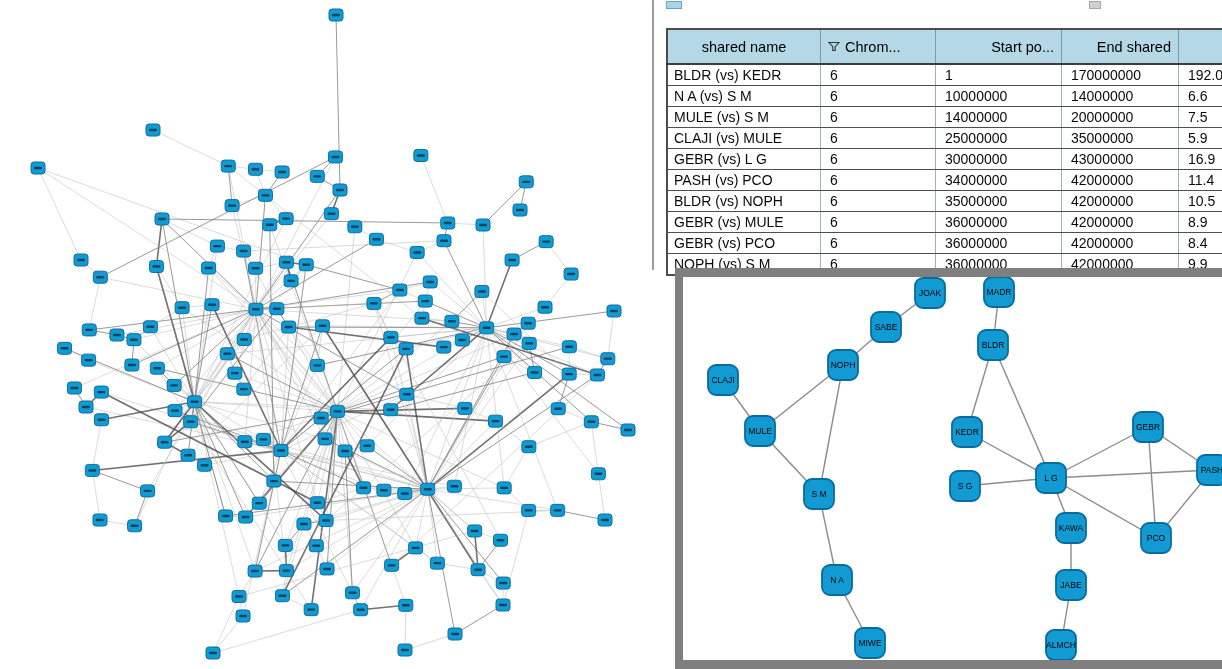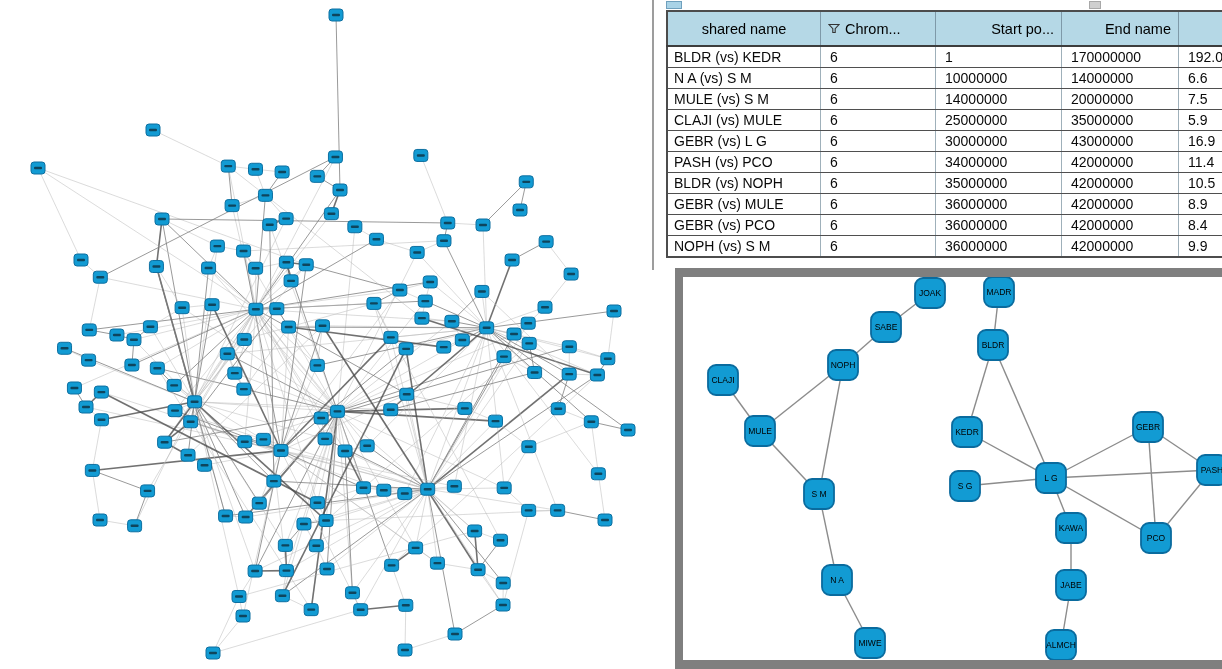--- a/index.html
+++ b/index.html
@@ -8,21 +8,21 @@
     background:#ffffff;font-family:"Liberation Sans",sans-serif;
   }
   
   #left-net{position:absolute;left:0;top:0}
   
   .sep-line{position:absolute;left:652px;top:0;width:2px;height:270px;background:#9d9d9d}
   
   .strip-tab{position:absolute;left:666px;top:1px;width:16px;height:8px;background:#a9d3e7;border:1px solid #6fa0bd;box-sizing:border-box}
   .strip-thumb{position:absolute;left:1089px;top:1px;width:12px;height:8px;background:#cfcfcf;border:1px solid #a8a8a8;box-sizing:border-box}
   
-  #table-wrap{position:absolute;left:666px;top:10px;width:554px}
+  #table-wrap{position:absolute;left:666px;top:28px;width:554px}
   table{border-collapse:collapse;table-layout:fixed;width:554px;border:2px solid #4c4c4c;background:#fff}
   th{
     background:#b5d8e6;height:33px;font-weight:400;font-size:14.5px;color:#000;
     border-right:1px solid #7e99a8;border-bottom:2px solid #3d3d3d;padding:0 7px;
     white-space:nowrap;overflow:hidden;
   }
   td{
     height:20px;font-size:14px;color:#0a0a0a;
     border-right:1px solid #9fb0ba;border-bottom:1px solid #4f4f4f;
     padding:0 9px;white-space:nowrap;overflow:hidden;
@@ -1053,21 +1053,21 @@
               <span>Chrom...</span>
             </div>
           </th>
           <th style="width: 111px;">
             <div class="th-flex al-right">
               <span>Start po...</span>
             </div>
           </th>
           <th style="width: 102px;">
             <div class="th-flex al-right">
-              <span>End name</span>
+              <span>End shared</span>
             </div>
           </th>
           <th style="width: 103px;">
             <div class="th-flex al-right"></div>
           </th>
         </tr>
       </thead>
     <tbody id="body-rows">
         <tr>
           <td class="al-left">BLDR (vs) KEDR</td>

